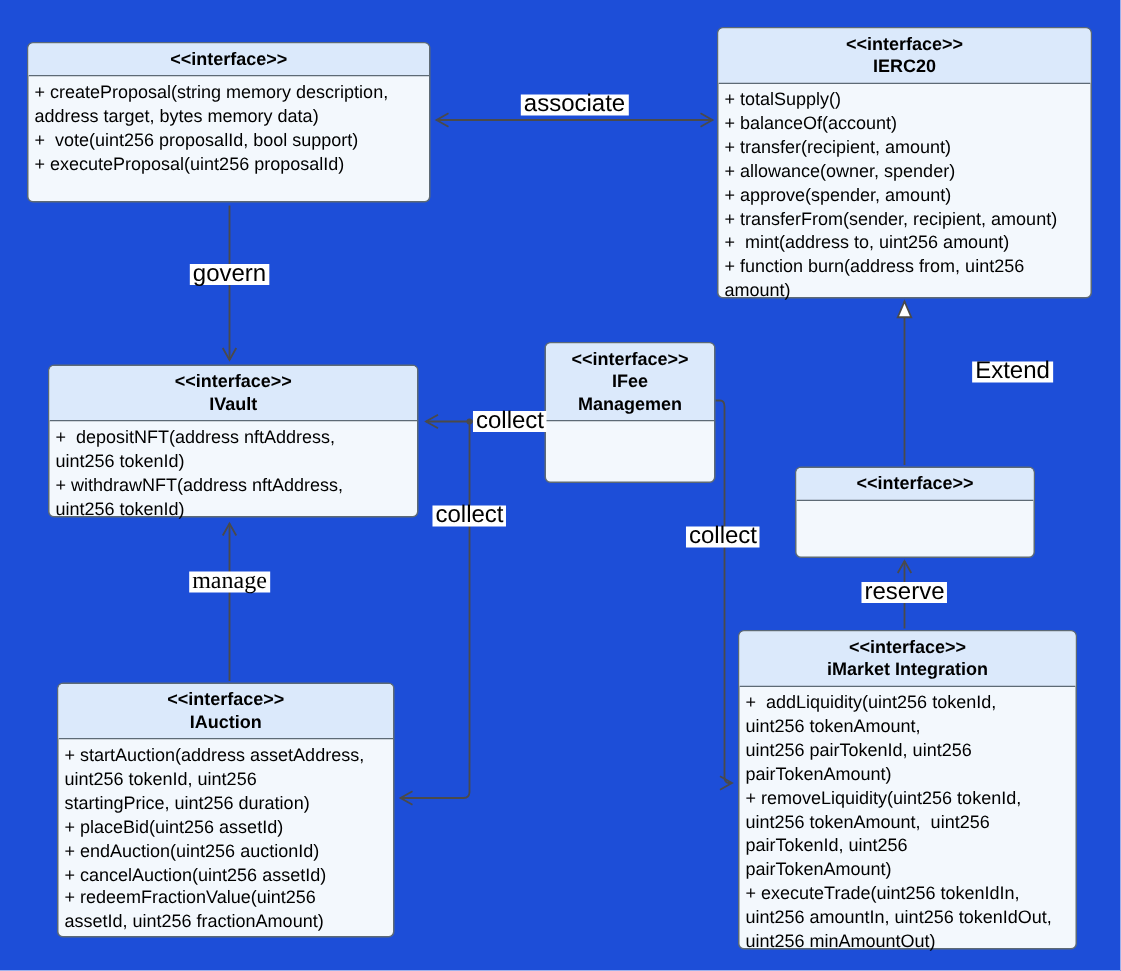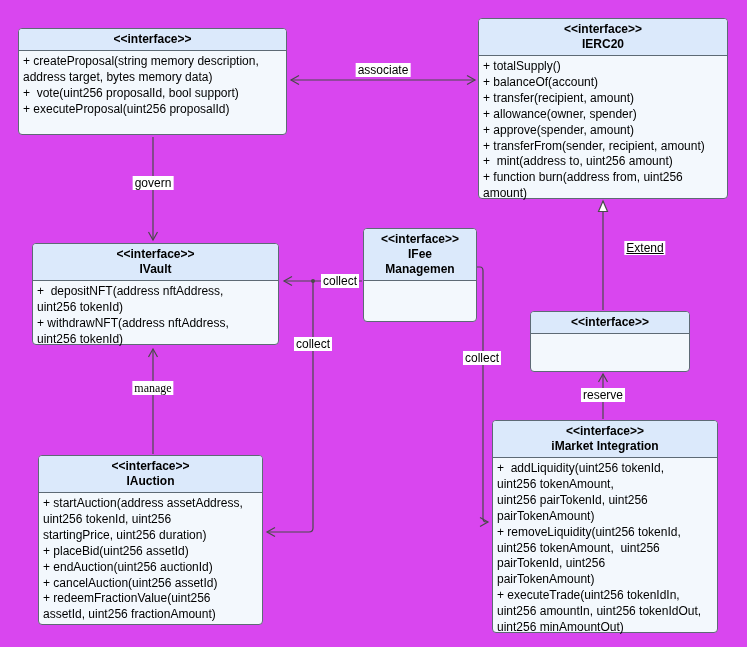--- a/index.html
+++ b/index.html
@@ -1,19 +1,19 @@
 <!DOCTYPE html>
 <html><head>
 <meta charset="utf-8">
 <style>
   html,body{margin:0;padding:0;background:#ffffff;}
   #canvas{
     position:relative;
     width:747px;height:647px;
-    background:#d946ef;
+    background:#1d4ed8;
     font-family:"Liberation Sans","DejaVu Sans",sans-serif;
     overflow:hidden;
   }
   #edges{position:absolute;left:0;top:0;width:747px;height:647px;z-index:1;}
   .edge{stroke:#4a4a4a;stroke-width:1.2;fill:none;}
   .node{
     position:absolute;z-index:2;
     display:flex;flex-direction:column;
     border:1px solid #5d6a75;border-radius:4px;
     background:#f3f8fd;
@@ -35,21 +35,21 @@
     padding:3px 4px;
     font-size:12px;line-height:15.9px;color:#000;
     white-space:pre;
     border-radius:0 0 3px 3px;
   }
   .edge-label{
     position:absolute;z-index:3;
     transform:translate(-50%,-50%);
     background:#ffffff;
     padding:0 2px;
-    font-size:12px;line-height:14px;color:#000;
+    font-size:16px;line-height:14px;color:#000;
     white-space:nowrap;
   }
 </style>
 </head>
 <body>
 
 <div id="canvas">
 
   <svg id="edges" viewBox="0 0 747 647" xmlns="http://www.w3.org/2000/svg">
     <defs>
@@ -135,17 +135,17 @@
 + executeTrade(uint256 tokenIdIn,
 uint256 amountIn, uint256 tokenIdOut,
 uint256 minAmountOut)</div>
   </div>
 
   <div class="edge-label" style="left:383px;top:70px;">associate</div>
   <div class="edge-label" style="left:153px;top:183px;">govern</div>
   <div class="edge-label" style="left:340px;top:281px;">collect</div>
   <div class="edge-label" style="left:313px;top:344px;">collect</div>
   <div class="edge-label" style="left:482px;top:358px;">collect</div>
-  <div class="edge-label" style="left:645px;top:248px;text-decoration:underline;">Extend</div>
+  <div class="edge-label" style="left:675px;top:248px;">Extend</div>
   <div class="edge-label" style="left:603px;top:395px;">reserve</div>
   <div class="edge-label" style="left:153px;top:388px;font-family:Liberation Serif, serif;">manage</div>
 
 </div>
 
 </body></html>

